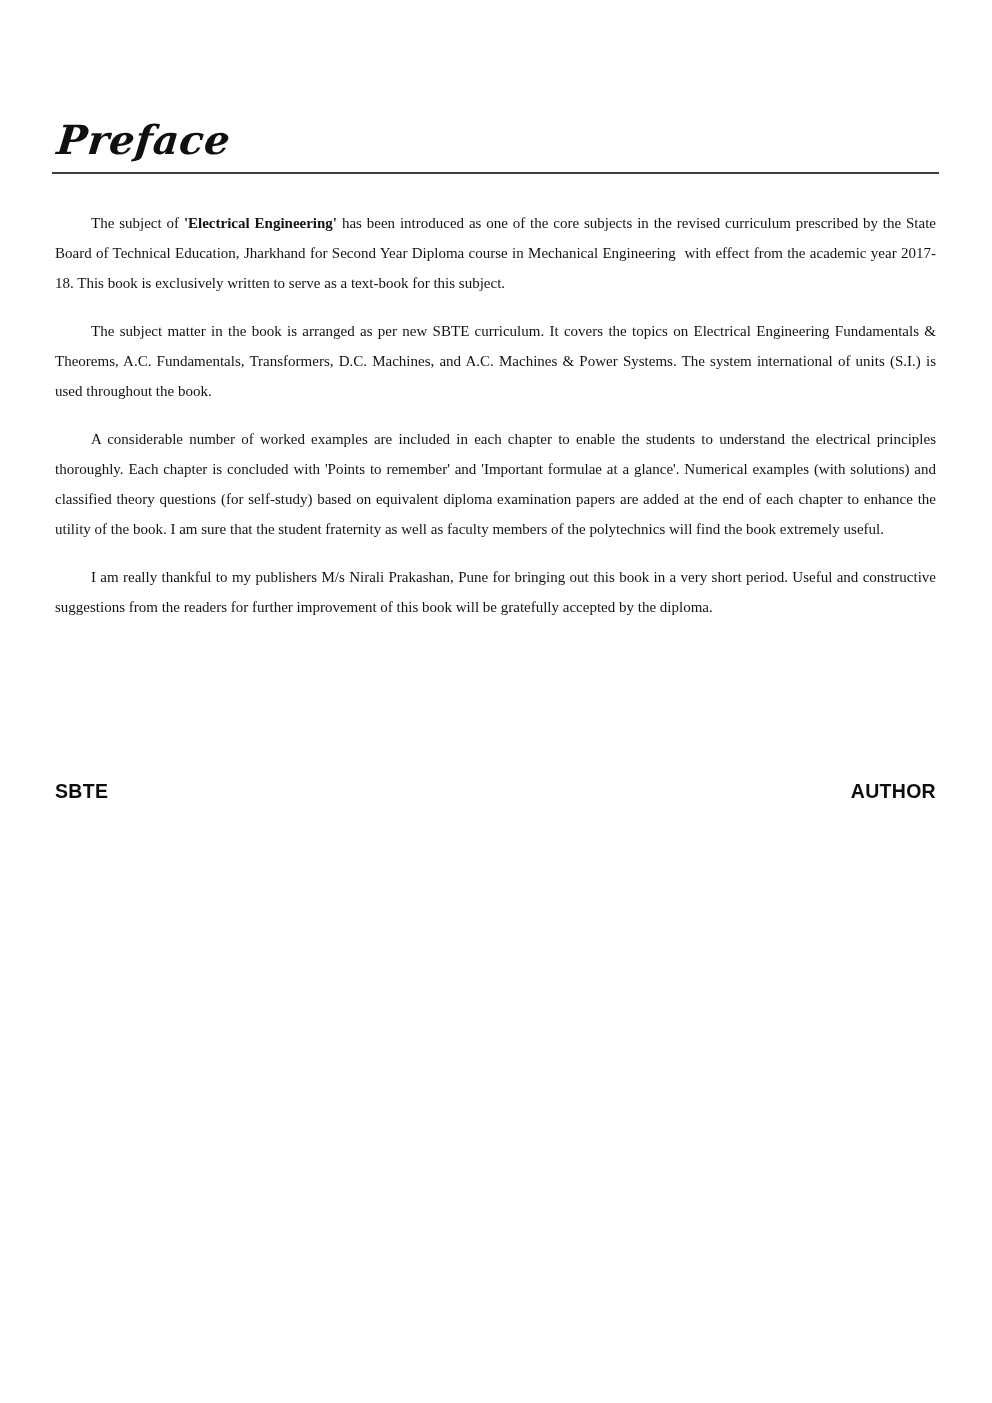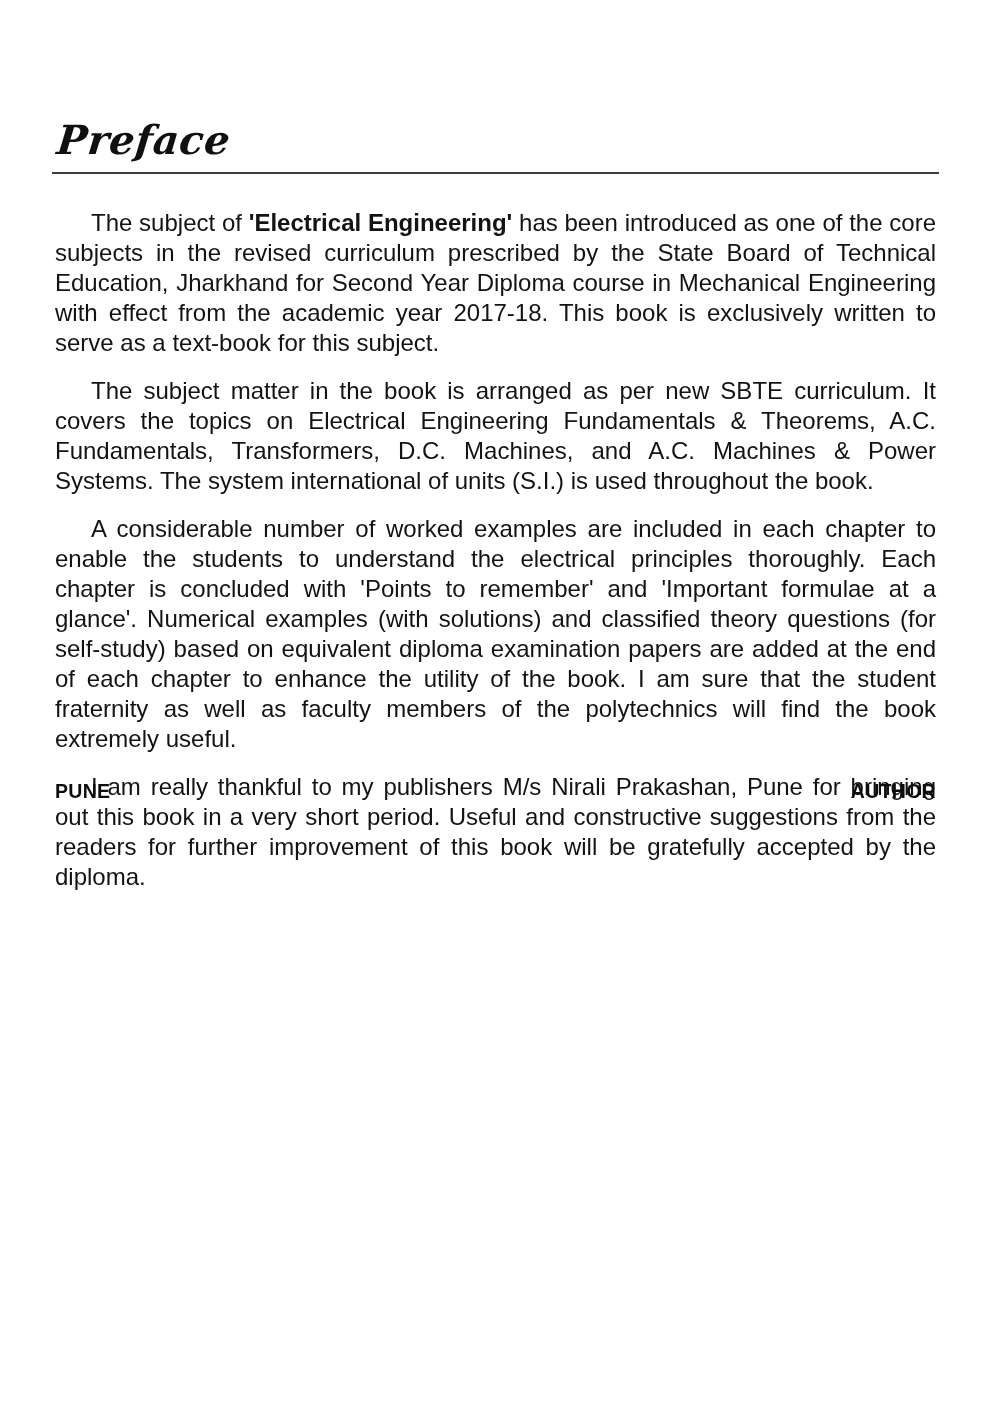--- a/index.html
+++ b/index.html
@@ -61,25 +61,26 @@
     top: 208px;
     width: 881px;
   }
 
   p.para {
     margin: 0 0 18px 0;
     padding: 0;
     text-align: justify;
     text-justify: inter-word;
     text-indent: 36px;
-    font-size: 24px;
+    font-size: 15px;
     line-height: 30px;
     font-weight: 400;
     color: #131313;
     white-space: pre-wrap;
+    font-family: Liberation Serif, serif;
   }
 
   p.para:last-of-type {
     margin-bottom: 0;
   }
 
   b.strong {
     font-weight: 700;
   }
 
@@ -113,18 +114,18 @@
     <div class="heading-rule"></div>
 
     <div class="body-block">
         <p class="para">The subject of <b class="strong">'Electrical Engineering'</b> has been introduced as one of the core subjects in the revised curriculum prescribed by the State Board of Technical Education, Jharkhand for Second Year Diploma course in Mechanical Engineering  with effect from the academic year 2017-18. This book is exclusively written to serve as a text-book for this subject.</p>
         <p class="para">The subject matter in the book is arranged as per new SBTE curriculum. It covers the topics on Electrical Engineering Fundamentals &amp; Theorems, A.C. Fundamentals, Transformers, D.C. Machines, and A.C. Machines &amp; Power Systems. The system international of units (S.I.) is used throughout the book.</p>
         <p class="para">A considerable number of worked examples are included in each chapter to enable the students to understand the electrical principles thoroughly. Each chapter is concluded with 'Points to remember' and 'Important formulae at a glance'. Numerical examples (with solutions) and classified theory questions (for self-study) based on equivalent diploma examination papers are added at the end of each chapter to enhance the utility of the book. I am sure that the student fraternity as well as faculty members of the polytechnics will find the book extremely useful.</p>
         <p class="para">I am really thankful to my publishers M/s Nirali Prakashan, Pune for bringing out this book in a very short period. Useful and constructive suggestions from the readers for further improvement of this book will be gratefully accepted by the diploma.</p>
       </div>
 
     <div class="signature-row">
-      <span>PUNE</span>
+      <span>SBTE</span>
       <span>AUTHOR</span>
     </div>
 
   </div>
 </div>
 
 </body></html>

